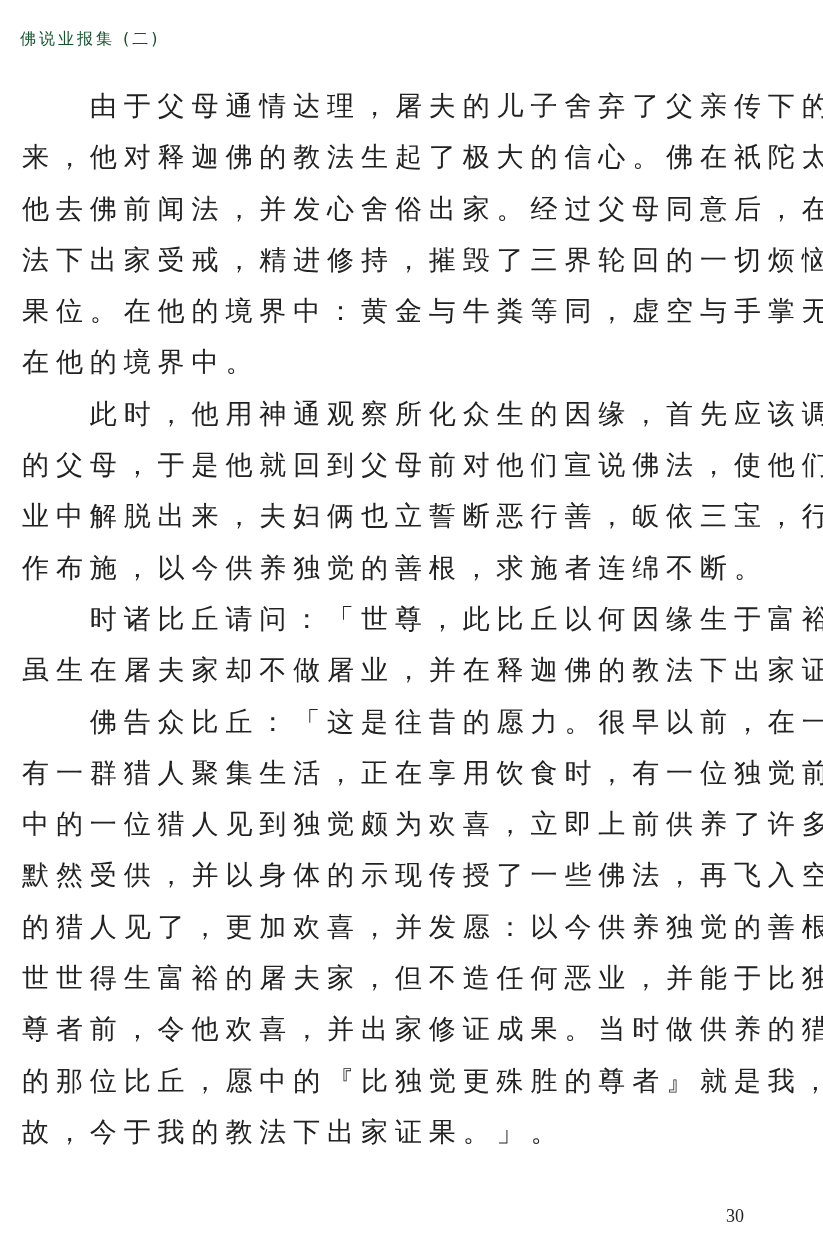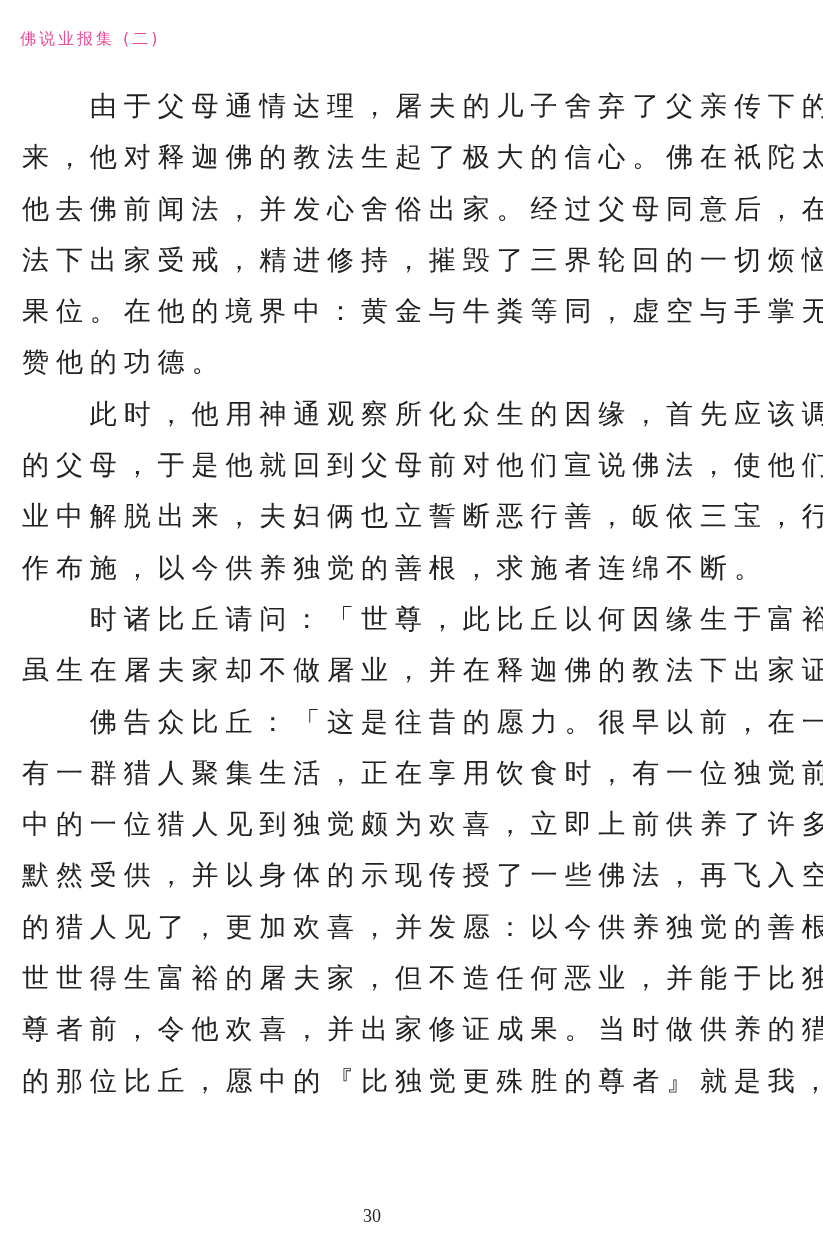--- a/index.html
+++ b/index.html
@@ -14,21 +14,21 @@
     overflow: hidden;
     color: #1e1e1e;
   }
   .running-header {
     position: absolute;
     left: 20px;
     top: 29px;
     font-family: "DejaVu Sans", sans-serif;
     font-size: 16px;
     letter-spacing: 3px;
-    color: #ec4899;
+    color: #14532d;
     white-space: nowrap;
   }
   .body-text {
     position: absolute;
     left: 22px;
     top: 80px;
     width: 790px;
   }
   .line {
     height: 51.3px;
@@ -38,47 +38,48 @@
     letter-spacing: 6.9px;
     white-space: nowrap;
     color: #222222;
     font-weight: 300;
   }
   .page-number {
     position: absolute;
     left: 0;
     width: 744px;
     top: 1206px;
-    text-align: center;
+    text-align: right;
     font-family: "Liberation Serif", serif;
     font-size: 18px;
     color: #222222;
   }
 </style>
 </head>
 <body>
 
 <div class="running-header">佛说业报集 (二)</div>
 
 <div class="body-text">
   <div class="line">　　由于父母通情达理，屠夫的儿子舍弃了父亲传下的行业。后</div>
   <div class="line">来，他对释迦佛的教法生起了极大的信心。佛在祇陀太子园林时，</div>
   <div class="line">他去佛前闻法，并发心舍俗出家。经过父母同意后，在释迦佛的教</div>
   <div class="line">法下出家受戒，精进修持，摧毁了三界轮回的一切烦恼，证得罗汉</div>
   <div class="line">果位。在他的境界中：黄金与牛粪等同，虚空与手掌无别。诸天共</div>
-  <div class="line">赞他的功德。</div>
+  <div class="line">在他的境界中。</div>
   <div class="line">　　此时，他用神通观察所化众生的因缘，首先应该调伏的是自己</div>
   <div class="line">的父母，于是他就回到父母前对他们宣说佛法，使他们从杀生的行</div>
   <div class="line">业中解脱出来，夫妇俩也立誓断恶行善，皈依三宝，行持五戒，广</div>
   <div class="line">作布施，以今供养独觉的善根，求施者连绵不断。</div>
   <div class="line">　　时诸比丘请问：「世尊，此比丘以何因缘生于富裕的屠夫家？</div>
   <div class="line">虽生在屠夫家却不做屠业，并在释迦佛的教法下出家证果？唯祈演</div>
   <div class="line">　　佛告众比丘：「这是往昔的愿力。很早以前，在一寂静森林里</div>
   <div class="line">有一群猎人聚集生活，正在享用饮食时，有一位独觉前来化缘，其</div>
   <div class="line">中的一位猎人见到独觉颇为欢喜，立即上前供养了许多食品，独觉</div>
   <div class="line">默然受供，并以身体的示现传授了一些佛法，再飞入空中。供养</div>
   <div class="line">的猎人见了，更加欢喜，并发愿：以今供养独觉的善根，愿我生生</div>
   <div class="line">世世得生富裕的屠夫家，但不造任何恶业，并能于比独觉更殊胜的</div>
   <div class="line">尊者前，令他欢喜，并出家修证成果。当时做供养的猎人就是现在</div>
   <div class="line">的那位比丘，愿中的『比独觉更殊胜的尊者』就是我，因愿力成熟</div>
+  <div class="line">故，今于我的教法下出家证果。」。</div>
 </div>
 
 <div class="page-number">30</div>
 
 </body></html>

